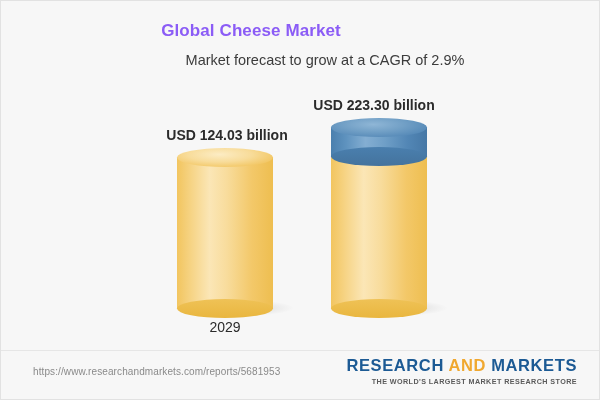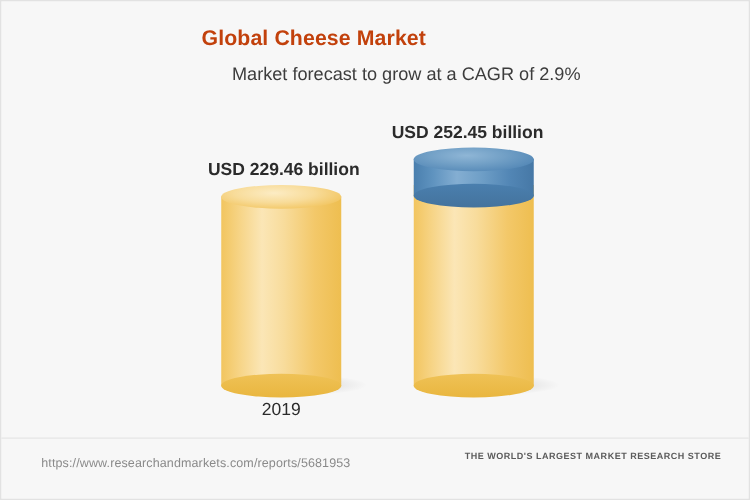--- a/index.html
+++ b/index.html
@@ -25,21 +25,21 @@
 
   
   .chart-title {
     position: absolute;
     left: 0;
     top: 20px;
     width: 500px;
     text-align: center;
     font-size: 17px;
     font-weight: bold;
-    color: #c2410c;
+    color: #8b5cf6;
     letter-spacing: 0.1px;
   }
   .chart-subtitle {
     position: absolute;
     left: 0;
     top: 51px;
     width: 600px;
     text-align: center;
     font-size: 14.5px;
     color: #3c3c3c;
@@ -199,22 +199,22 @@
 </head>
 <body>
 
 <div class="card">
 
   <div class="chart-title">Global Cheese Market</div>
   <div class="chart-subtitle">Market forecast to grow at a CAGR of 2.9%</div>
 
   <div class="plot">
 
-    <div class="value-label v2020">USD 229.46 billion</div>
-    <div class="value-label v2027">USD 252.45 billion</div>
+    <div class="value-label v2020">USD 124.03 billion</div>
+    <div class="value-label v2027">USD 223.30 billion</div>
 
     <div class="cyl" style="left:176px; top:67px; height:161px;">
       <div class="cyl-shadow"></div>
       <div class="seg gold" style="top:0; height:161px;">
         <div class="body"></div>
         <div class="base"></div>
         <div class="cap"></div>
       </div>
     </div>
 
@@ -226,23 +226,24 @@
         <div class="base"></div>
       </div>
 
       <div class="seg blue" style="top:0; height:39px;">
         <div class="body"></div>
         <div class="base" style="bottom:-9px;"></div>
         <div class="cap"></div>
       </div>
     </div>
 
-    <div class="cat-label c2020">2019</div>
+    <div class="cat-label c2020">2029</div>
   </div>
 
   <div class="footer-divider"></div>
   <div class="footer-url">https://www.researchandmarkets.com/reports/5681953</div>
 
   <div class="logo">
+    <div class="logo-wordmark"><span>RESEARCH </span><span class="and">AND</span><span> MARKETS</span></div>
     <div class="logo-tagline">THE WORLD'S LARGEST MARKET RESEARCH STORE</div>
   </div>
 
 </div>
 
 </body></html>

